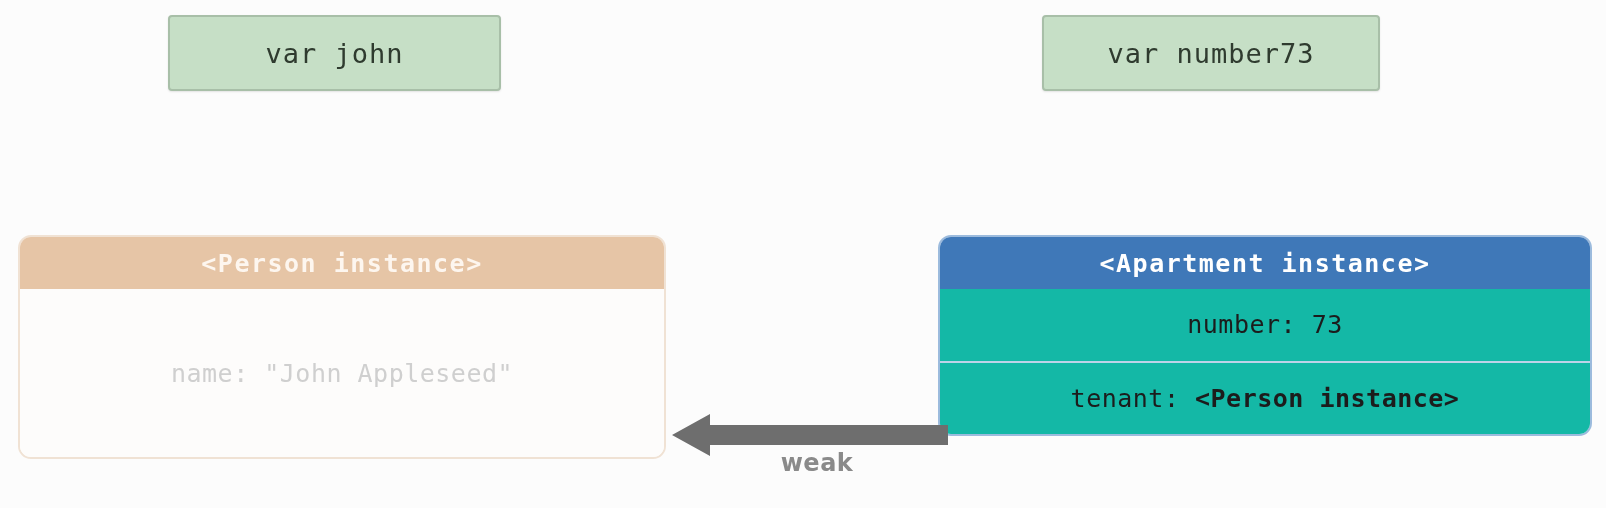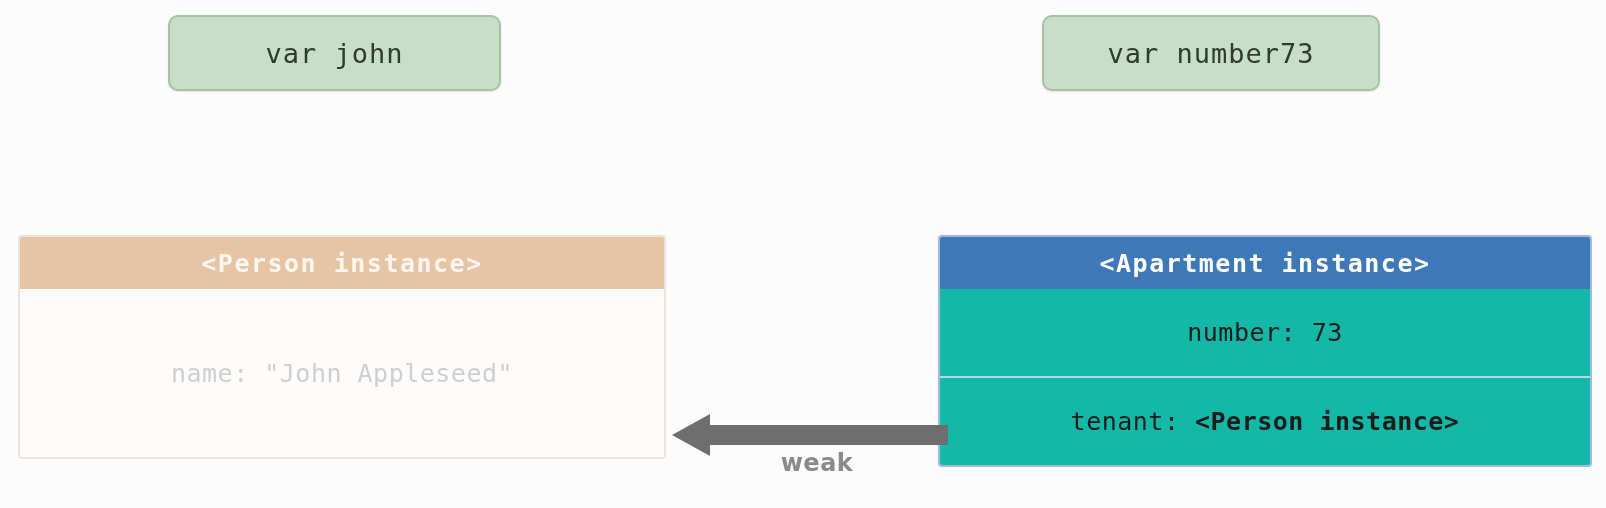--- a/index.html
+++ b/index.html
@@ -19,38 +19,38 @@
     position: absolute;
     inset: 0;
   }
 
   
   .var-pill {
     position: absolute;
     box-sizing: border-box;
     background: #c6dfc6;
     border: 2px solid #a8bfa8;
-    border-radius: 10px;
+    border-radius: 4px;
     display: flex;
     align-items: center;
     justify-content: center;
     color: #2f3b2f;
     font-family: "DejaVu Sans Mono", monospace;
     font-size: 27px;
     letter-spacing: 1px;
     box-shadow: 0 1px 2px rgba(0,0,0,0.10);
   }
   #var-john-pill   { left: 168px; top: 15px;  width: 333px; height: 76px; }
   #var-number-pill { left: 1042px; top: 15px; width: 338px; height: 76px; }
 
   
   .instance-box {
     position: absolute;
     box-sizing: border-box;
-    border-radius: 4px;
+    border-radius: 13px;
     overflow: hidden;
     background: #ffffff;
     display: flex;
     flex-direction: column;
   }
   .instance-header {
     box-sizing: border-box;
     height: 52px;
     display: flex;
     align-items: center;
@@ -92,21 +92,21 @@
   }
   #person-instance .instance-row.second {
     border-top: 2px solid #f2e6da;
   }
 
   
   #apartment-instance {
     left: 938px;
     top: 235px;
     width: 654px;
-    height: 232px;
+    height: 201px;
     border: 2px solid #9cbbdd;
     background: #ffffff;
   }
   #apartment-instance .instance-header {
     background: #3f78b8;
     color: #ffffff;
   }
   #apartment-instance .instance-row {
     color: #1c1c1c;
     background: #14b8a6;

